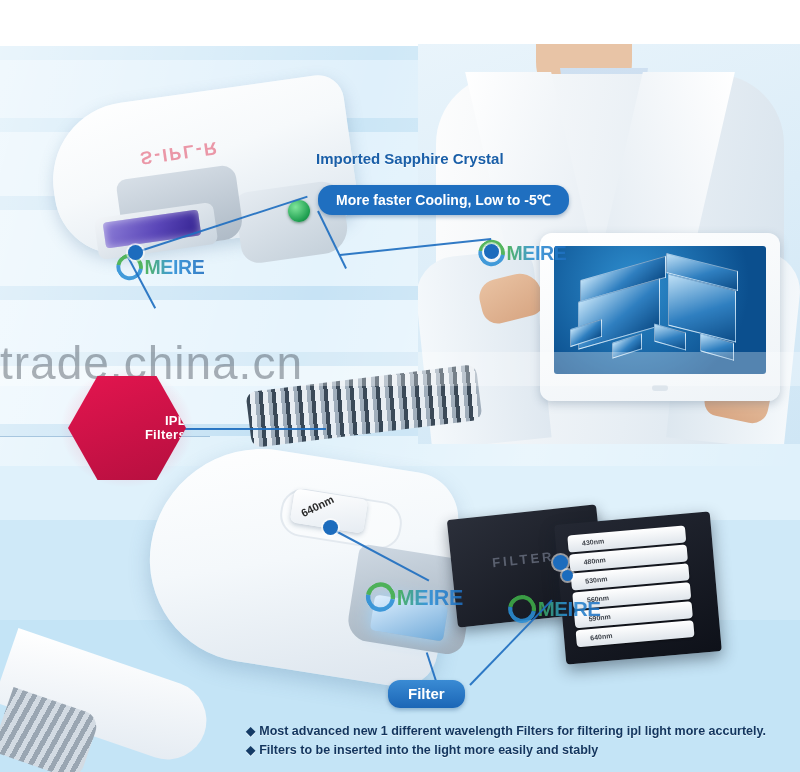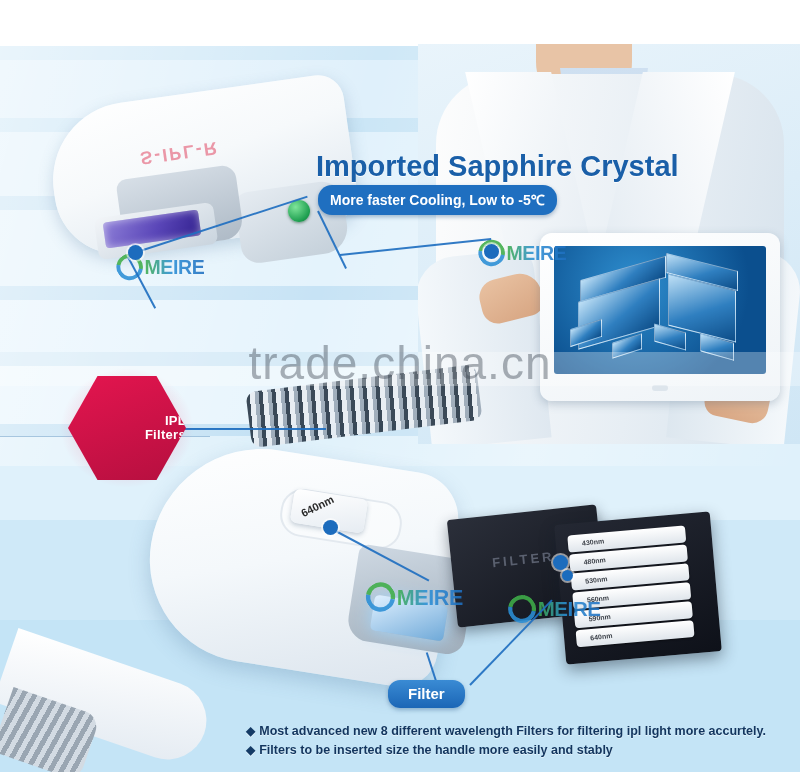--- a/index.html
+++ b/index.html
@@ -117,45 +117,45 @@
   .fbox-base{left:560px;top:518px;width:156px;height:140px;
     background:linear-gradient(160deg,#242833,#0e1119);border-radius:4px;transform:rotate(-5deg);
     box-shadow:0 6px 16px rgba(20,30,45,.45);}
   .fbox-tray{position:absolute;left:572px;top:528px;width:126px;height:118px;transform:rotate(-5deg);}
   .fcart{position:absolute;left:0;width:118px;height:17px;border-radius:4px;
     background:linear-gradient(180deg,#ffffff,#dfe5eb);box-shadow:0 1px 2px rgba(0,0,0,.45);
     display:flex;align-items:center;}
   .fcart span{font-size:7px;color:#3a3f47;margin-left:14px;transform:rotate(-2deg);font-weight:bold;}
 
   
-  .h-sapphire{position:absolute;left:316px;top:150px;font-size:29px;font-weight:bold;color:#1a5fa8;
+  .h-sapphire{position:absolute;left:316px;top:150px;font-size:15px;font-weight:bold;color:#1a5fa8;
     text-shadow:0 1px 0 rgba(255,255,255,.8);text-align:right;}
   .pill{position:absolute;display:inline-block;background:#1f6fc0;color:#fff;border-radius:14px;
-    padding:5px 12px 6px;font-size:14px;font-weight:bold;white-space:nowrap;
+    padding:5px 18px 6px;font-size:14px;font-weight:bold;white-space:nowrap;
     box-shadow:0 2px 4px rgba(20,70,120,.35);}
   .pill-cool{left:318px;top:185px;}
   .pill-spot{left:75px;top:297px;font-size:13.5px;}
   .pill-filter{left:388px;top:680px;font-size:15px;padding:5px 20px 6px;
     background:linear-gradient(180deg,#3a8bd4,#1b66b6);border-radius:12px;}
 
   .hex{position:absolute;left:68px;top:376px;width:118px;height:104px;
     background:linear-gradient(160deg,#e4154f,#b50f3f);color:#fff;
     clip-path:polygon(25% 0,75% 0,100% 50%,75% 100%,25% 100%,0 50%);
     display:flex;flex-direction:column;align-items:flex-end;justify-content:center;
     font-weight:bold;font-size:13px;line-height:1.06;letter-spacing:.3px;}
   .hex-glow{position:absolute;left:58px;top:366px;width:138px;height:124px;
     background:radial-gradient(ellipse at center,rgba(228,21,79,.35),rgba(228,21,79,0) 68%);}
 
   
   .lead{position:absolute;background:#1f6fc0;height:2px;transform-origin:0 50%;opacity:.92;}
   .dot{position:absolute;width:15px;height:15px;border-radius:50%;background:#1c6cbd;box-shadow:0 0 0 2px rgba(255,255,255,.55);}
   .dot.sm{width:11px;height:11px;}
 
   
-  .wm-trade{position:absolute;left:0;top:336px;width:800px;text-align:center;
+  .wm-trade{position:absolute;left:0;top:336px;width:800px;
     font-size:46px;letter-spacing:1px;color:rgba(60,70,80,.42);font-weight:normal;
     font-family:"Liberation Sans",sans-serif;}
   .wm-band{position:absolute;left:0;top:352px;width:800px;height:34px;background:rgba(255,255,255,.30);}
   .meire{position:absolute;display:flex;align-items:center;opacity:.88;}
   .meire .ring{width:34px;height:34px;border-radius:50%;position:relative;margin-right:2px;}
   .meire .ring::before{content:"";position:absolute;inset:0;border-radius:50%;
     border:5px solid transparent;border-top-color:#3fae49;border-right-color:#3fae49;transform:rotate(-35deg);}
   .meire .ring::after{content:"";position:absolute;inset:0;border-radius:50%;
     border:5px solid transparent;border-bottom-color:#2b8fd6;border-left-color:#2b8fd6;transform:rotate(-35deg);}
   .meire .txt{font-size:25px;font-weight:bold;letter-spacing:-.5px;
@@ -298,21 +298,21 @@
 
   <div class="hex-glow"></div>
   <div class="hex">
     <span>IPL</span>
     <span>Filters</span>
   </div>
 
   <div class="bullets">
     <div class="bullet">
       <span class="dia">◆</span>
-      <span>Most advanced new 8 different wavelength Filters for  filtering  ipl light more accurtely.</span>
+      <span>Most advanced new 1 different wavelength Filters for  filtering  ipl light more accurtely.</span>
     </div>
     <div class="bullet">
       <span class="dia">◆</span>
-      <span>Filters to be inserted size the handle more easily and stably</span>
+      <span>Filters to be inserted into the light more easily and stably</span>
     </div>
   </div>
 
 </div>
 
 </body></html>

